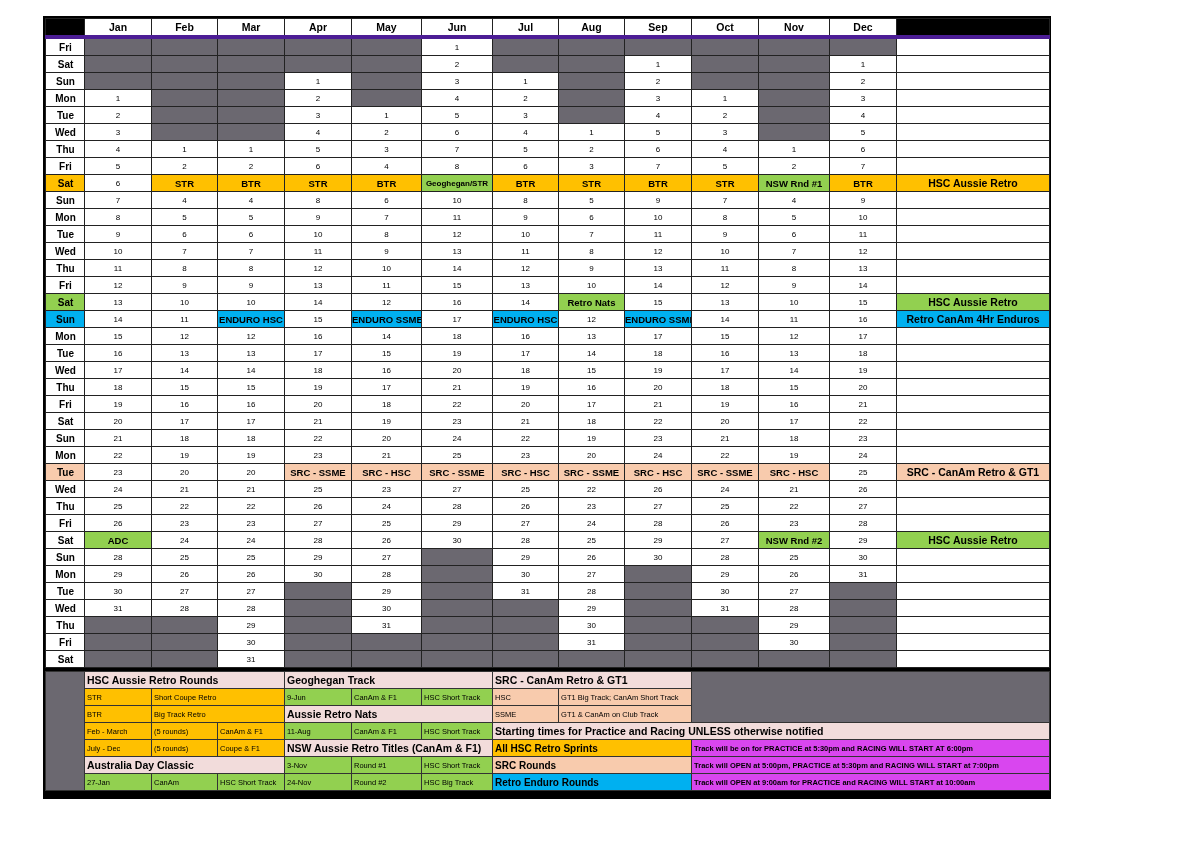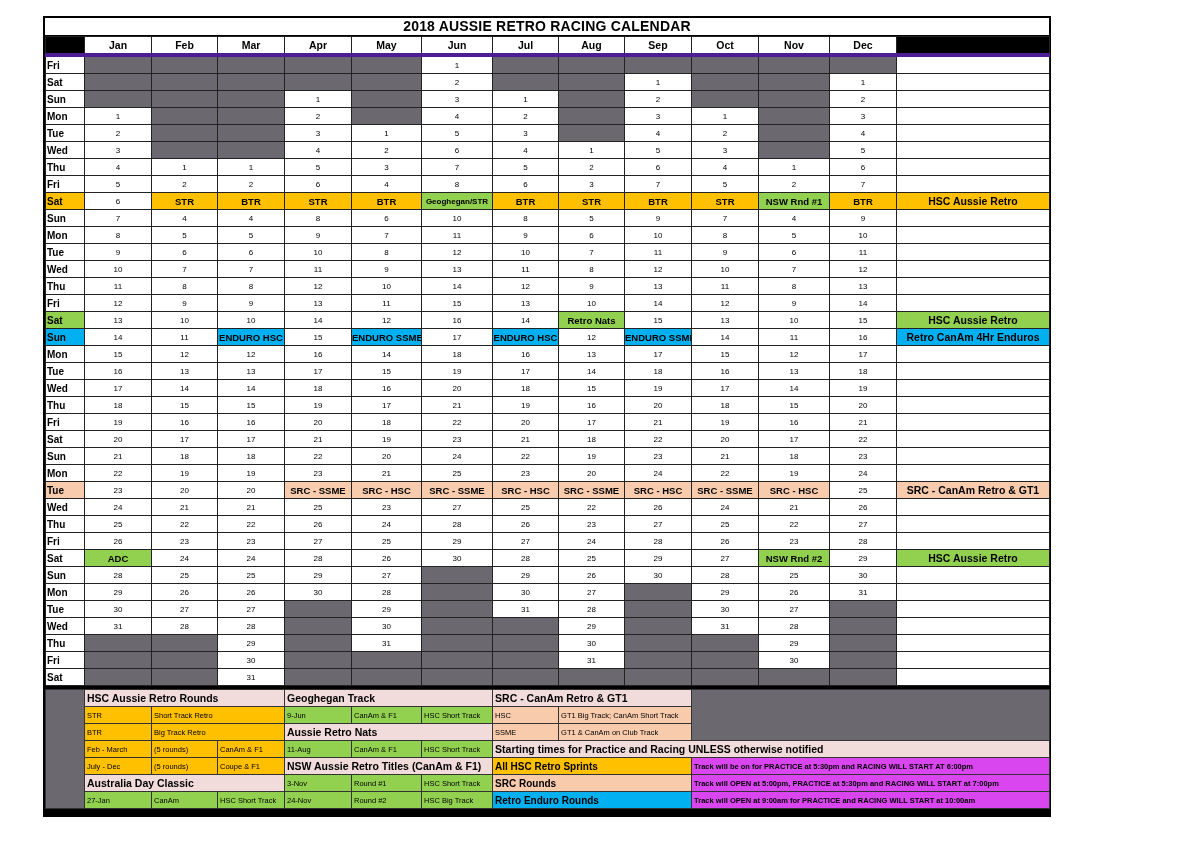--- a/index.html
+++ b/index.html
@@ -7,21 +7,21 @@
          font-family: "Liberation Sans", "DejaVu Sans", sans-serif; color: #000; }
   .sheet { position: absolute; left: 43px; top: 16px; width: 1004px; border: 2px solid #000; background: #fff; }
   .title { height: 17px; line-height: 17px; text-align: center; font-weight: bold; font-size: 14px;
            border-bottom: 1px solid #000; letter-spacing: 0.2px; }
   table.cal { border-collapse: collapse; table-layout: fixed; width: 1004px; }
   table.cal td { border: 1px solid #222; height: 16px; padding: 0; font-size: 8px; text-align: center;
                  overflow: hidden; white-space: nowrap; }
   table.cal tr.hdr td { font-weight: bold; font-size: 10.5px; height: 16px; border-bottom: 4px solid #4c1d95; }
   table.cal td.corner { background: #000; }
   table.cal td.hdrblack { background: #000; }
-  table.cal td.day { text-align: left; font-weight: bold; font-size: 10px; padding-left: 1px; }
+  table.cal td.day { text-align: center; font-weight: bold; font-size: 10px; padding-left: 1px; }
   table.cal td.blank { background: #6b6870; }
   table.cal td.ev { font-weight: bold; font-size: 9.5px; }
   table.cal td.ev-sm { font-weight: bold; font-size: 8px; margin-top: 44px; }
   table.cal td.extra-ev { font-weight: bold; font-size: 10.5px; margin-left: 38px; }
   .c-orange { background: #ffc000; }
   .c-green { background: #92d050; }
   .c-blue { background: #00b0f0; }
   .c-peach { background: #f8cbad; }
   .c-pink { background: #f2dcdb; }
   .c-grey { background: #6b6870; }
@@ -30,21 +30,20 @@
   table.leg td { border: 1px solid #333; height: 16px; padding: 0 2px; font-size: 7.5px; white-space: nowrap; overflow: hidden; }
   table.leg td.lh { font-weight: bold; font-size: 10.5px; }
   table.leg td.note { font-weight: bold; font-size: 7.5px; background: #d946ef; }
   table.leg td.big { font-weight: bold; font-size: 10px; margin-left: 8px; }
   .bottombar { height: 6px; background: #000; }
 </style>
 </head>
 <body>
 
 <div class="sheet">
-  <div class="title">2018 AUSSIE RETRO RACING CALENDAR</div>
 
   <table class="cal">
     <colgroup>
       <col style="width:39px">
       <col style="width:67px">
         <col style="width:66px">
         <col style="width:67px">
         <col style="width:67px">
       <col style="width:70px">
         <col style="width:71px">
@@ -688,21 +687,21 @@
     <tbody>
         <tr>
       <td class="c-grey" rowspan="7"></td>
       <td class="c-pink lh" colspan="3">HSC Aussie Retro Rounds</td>
       <td class="c-pink lh" colspan="3">Geoghegan Track</td>
       <td class="c-pink lh" colspan="2">SRC - CanAm Retro &amp; GT1</td>
       <td class="c-grey" rowspan="3"></td>
     </tr>
     <tr>
       <td class="c-orange">STR</td>
-      <td class="c-orange" colspan="2">Short Track Retro</td>
+      <td class="c-orange" colspan="2">Short Coupe Retro</td>
       <td class="c-green">9-Jun</td>
       <td class="c-green">CanAm &amp; F1</td>
       <td class="c-green">HSC Short Track</td>
       <td class="c-peach">HSC</td>
       <td class="c-peach">GT1 Big Track; CanAm Short Track</td>
     </tr>
     <tr>
       <td class="c-orange">BTR</td>
       <td class="c-orange" colspan="2">Big Track Retro</td>
       <td class="c-pink lh" colspan="3">Aussie Retro Nats</td>

